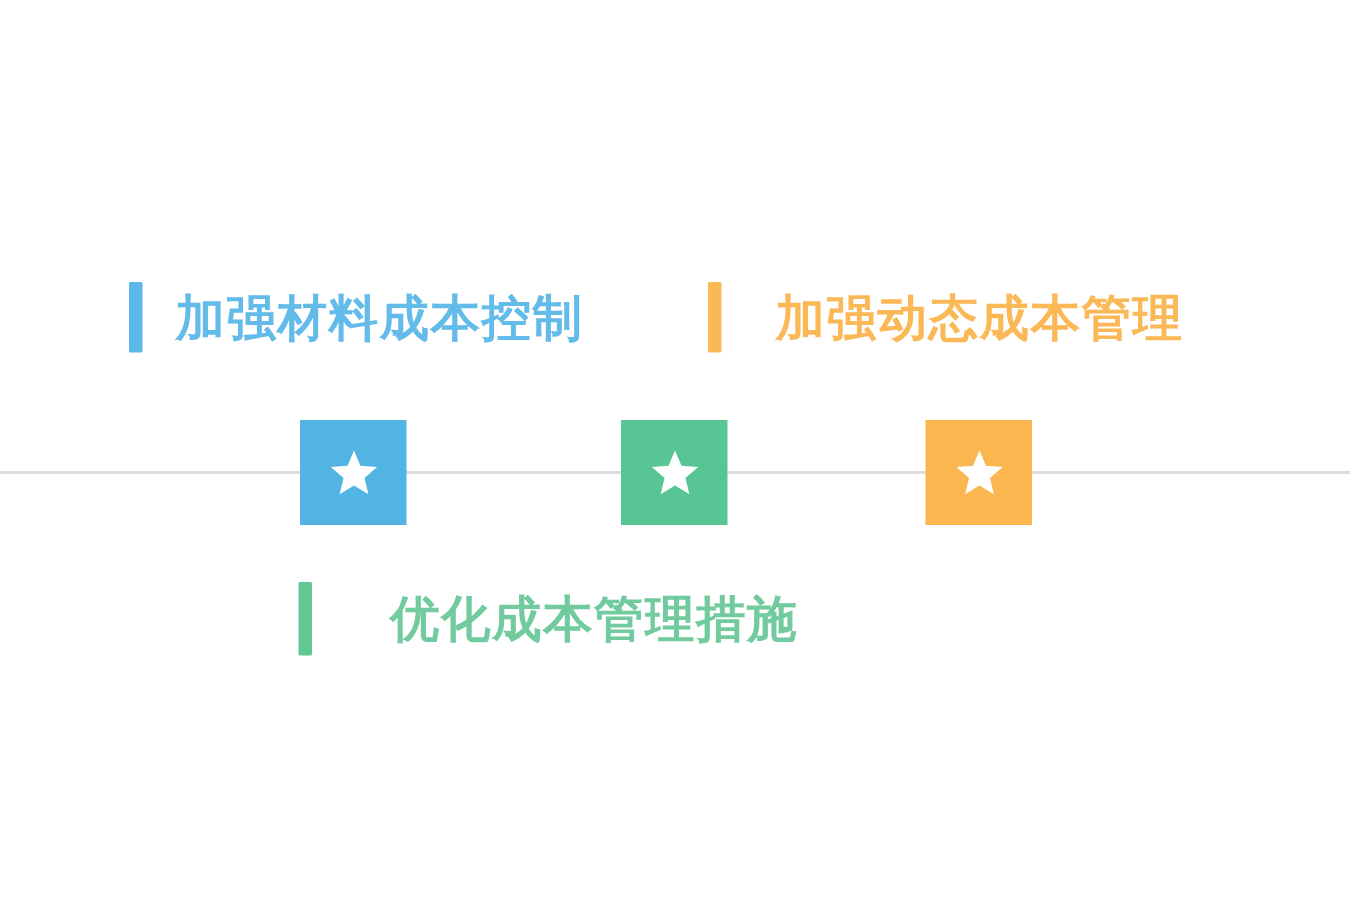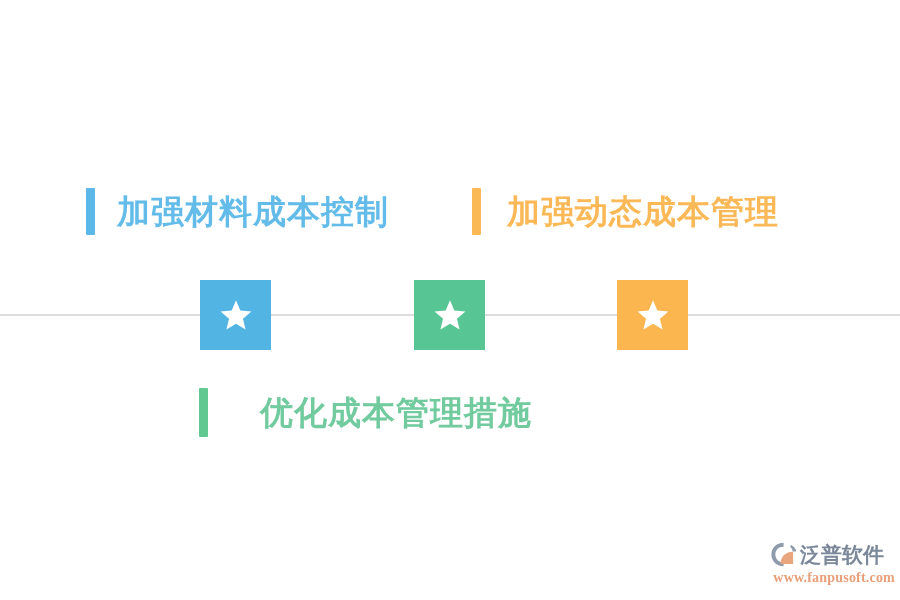--- a/index.html
+++ b/index.html
@@ -71,21 +71,21 @@
   #group-dynamic {
     left: 472px;
     top: 188px;
   }
   #group-dynamic .accent-bar {
     height: 47px;
     background: #fbb956;
   }
   #group-dynamic .label-text {
     color: #fbb856;
-    margin-left: 26px;
+    margin-left: 36px;
   }
 
   
   #group-optimize {
     left: 199px;
     top: 388px;
   }
   #group-optimize .accent-bar {
     height: 49px;
     background: #62c891;
@@ -185,25 +185,14 @@
       <polygon fill="#ffffff" points="12,1.6 15.05,8.85 22.9,9.45 16.92,14.6 18.77,22.25 12,18.1 5.23,22.25 7.08,14.6 1.1,9.45 8.95,8.85"></polygon>
     </svg>
   </div>
 
   <div class="node" id="node-dynamic">
     <svg class="star-icon" viewBox="0 0 24 24" aria-hidden="true">
       <polygon fill="#ffffff" points="12,1.6 15.05,8.85 22.9,9.45 16.92,14.6 18.77,22.25 12,18.1 5.23,22.25 7.08,14.6 1.1,9.45 8.95,8.85"></polygon>
     </svg>
   </div>
 
-  <div id="brand">
-    <div class="brand-row">
-      <svg class="brand-mark" viewBox="0 0 32 30" aria-hidden="true">
-        <path d="M15.5 2 C7 2 1.5 8 1.5 15.5 C1.5 23 7 29 15.5 29 L15.5 24.5 C9.5 24.5 6 20.5 6 15.5 C6 10.5 9.5 6.5 15.5 6.5 Z" fill="#8e9bab"></path>
-        <path d="M12 26.5 C12 18 18 12.5 26.5 12.5 L26.5 26.5 Z" fill="#e8a57e"></path>
-        <path d="M24 4.5 C24 4.5 30 7 30 12 L26 12 C26 8.5 23 6.5 23 6.5 Z" fill="#8e9bab"></path>
-      </svg>
-      <span class="brand-name">泛普软件</span>
-    </div>
-    <div class="brand-url">www.fanpusoft.com</div>
-  </div>
 
 </div>
 
 </body></html>

